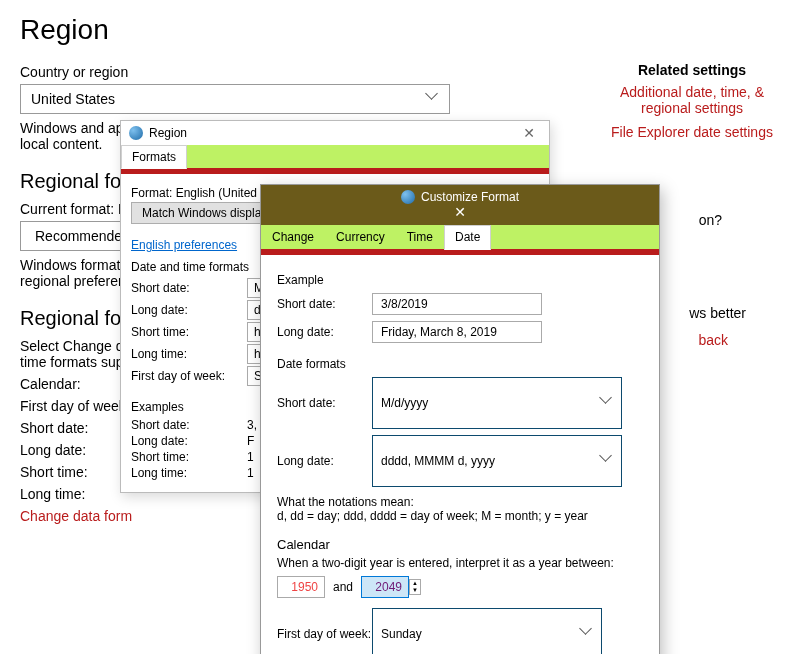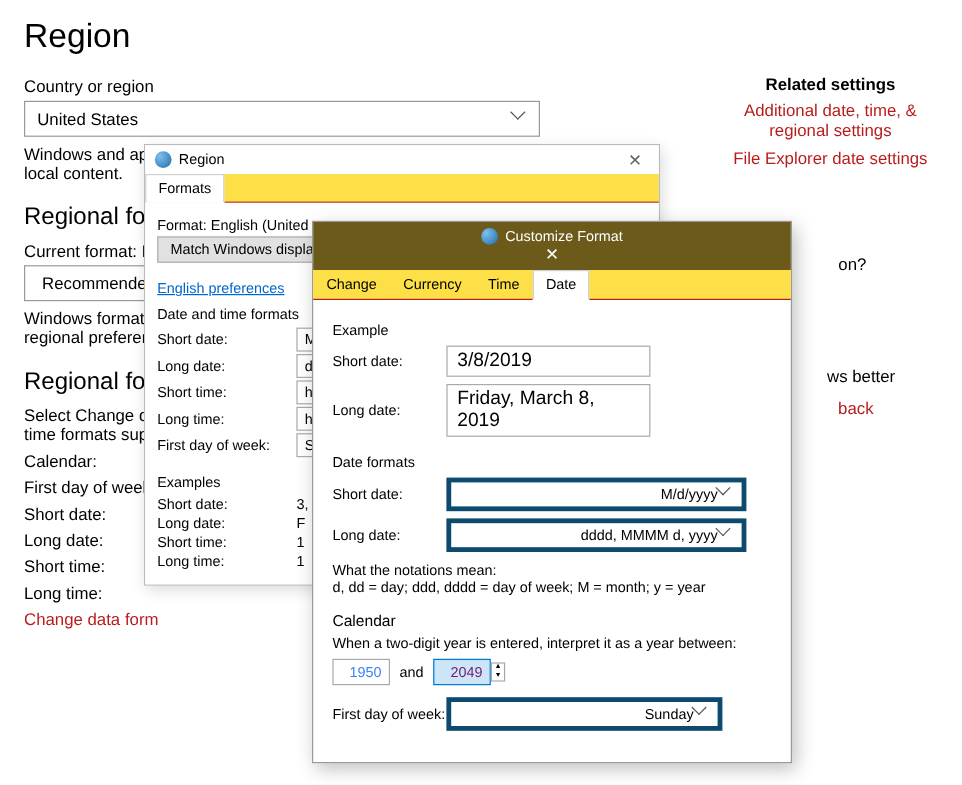--- a/index.html
+++ b/index.html
@@ -16,43 +16,43 @@
 .link { color: #b91c1c; font-size: 14px; cursor: pointer; margin: 4px 0; display: block; }
 .sidebar { position: absolute; right: 20px; top: 62px; width: 180px; text-align: center; }
 .sidebar .side-title { font-size: 14px; font-weight: 600; margin-bottom: 6px; }
 
 
 .win1 { position: absolute; left: 120px; top: 120px; width: 430px; background: #f0f0f0; border: 1px solid #bbb; box-shadow: 2px 4px 12px rgba(0,0,0,0.15); font-size: 12px; }
 .win1 .titlebar { display: flex; align-items: center; padding: 4px 8px; background: #fff; justify-content: space-between; }
 .win1 .titlebar .left { display: flex; align-items: center; gap: 6px; }
 .globe { width: 14px; height: 14px; border-radius: 50%; background: radial-gradient(circle at 30% 30%, #7ec0ee, #1e6ba8); }
 .close-x { font-size: 14px; color: #666; padding: 0 6px; cursor: pointer; }
-.tabs { display: flex; background: #fde047; border-bottom: 1px solid #b91c1c; }
+.tabs { display: flex; background: #bef264; border-bottom: 6px solid #b91c1c; }
 .tab { padding: 4px 10px; font-size: 12px; border: 1px solid transparent; cursor: pointer; }
 .tab.active { border: 1px solid #d0d0d0; border-bottom: 1px solid #fff; margin-bottom: -1px; background: #fff; }
 .win1 .body { padding: 10px; background: #fff; }
 .row { display: flex; align-items: center; margin: 2px 0; gap: 6px; }
 .row .lbl { width: 110px; font-size: 12px; }
 .lnk { color: #0066cc; text-decoration: underline; cursor: pointer; font-size: 12px; }
 .btn { background: #e1e1e1; border: 1px solid #adadad; padding: 3px 10px; font-size: 12px; cursor: pointer; }
 .mini-input { border: 1px solid #aaa; padding: 2px 6px; font-size: 12px; min-width: 20px; background: #fff; }
 .group-title { font-size: 12px; margin: 8px 0 4px; }
 
 
 .win2 { position: absolute; left: 260px; top: 184px; width: 400px; background: #fff; border: 1px solid #999; box-shadow: 3px 5px 15px rgba(0,0,0,0.25); font-size: 12px; }
 .win2 .titlebar { background: #6b5a1a; color: #fff; display: flex; justify-content: space-between; align-items: center; padding: 5px 8px; flex-direction: column; }
 .win2 .titlebar .left { display: flex; align-items: center; gap: 6px; }
 .win2 .close-x { color: #fff; }
 .win2 .body { padding: 12px 16px; }
-.readonly { border: 1px solid #aaa; padding: 3px 8px; width: 170px; font-size: 16px; }
-.select { border: 4px solid #0c4a6e; padding: 3px 8px; width: 250px; font-size: 12px; display: flex; justify-content: flex-end; align-items: center; }
+.readonly { border: 1px solid #aaa; padding: 3px 8px; width: 170px; font-size: 12px; }
+.select { border: 1px solid #0c4a6e; padding: 18px 8px; width: 250px; font-size: 12px; display: flex; justify-content: space-between; align-items: center; }
 .section { margin-bottom: 14px; }
 .row2 { display: flex; align-items: center; margin: 6px 0; }
 .row2 .lbl { width: 95px; font-size: 12px; }
-.num-input { border: 1px solid #aaa; padding: 3px 6px; width: 48px; text-align: right; font-size: 12px; color: #3b82f6; }
+.num-input { border: 1px solid #aaa; padding: 3px 6px; width: 48px; text-align: right; font-size: 12px; color: #ef4444; }
 .num-input.sel { background: #cde6f7; border: 1px solid #0078d7; color: #701a75; }
 .spinner { display: inline-flex; flex-direction: column; border: 1px solid #aaa; }
 .spinner span { font-size: 6px; padding: 0 2px; line-height: 7px; cursor: pointer; }
 .and { margin: 0 8px; }
 </style>
 </head>
 <body>
 
 <div class="bg">
   <h1>Region</h1>

